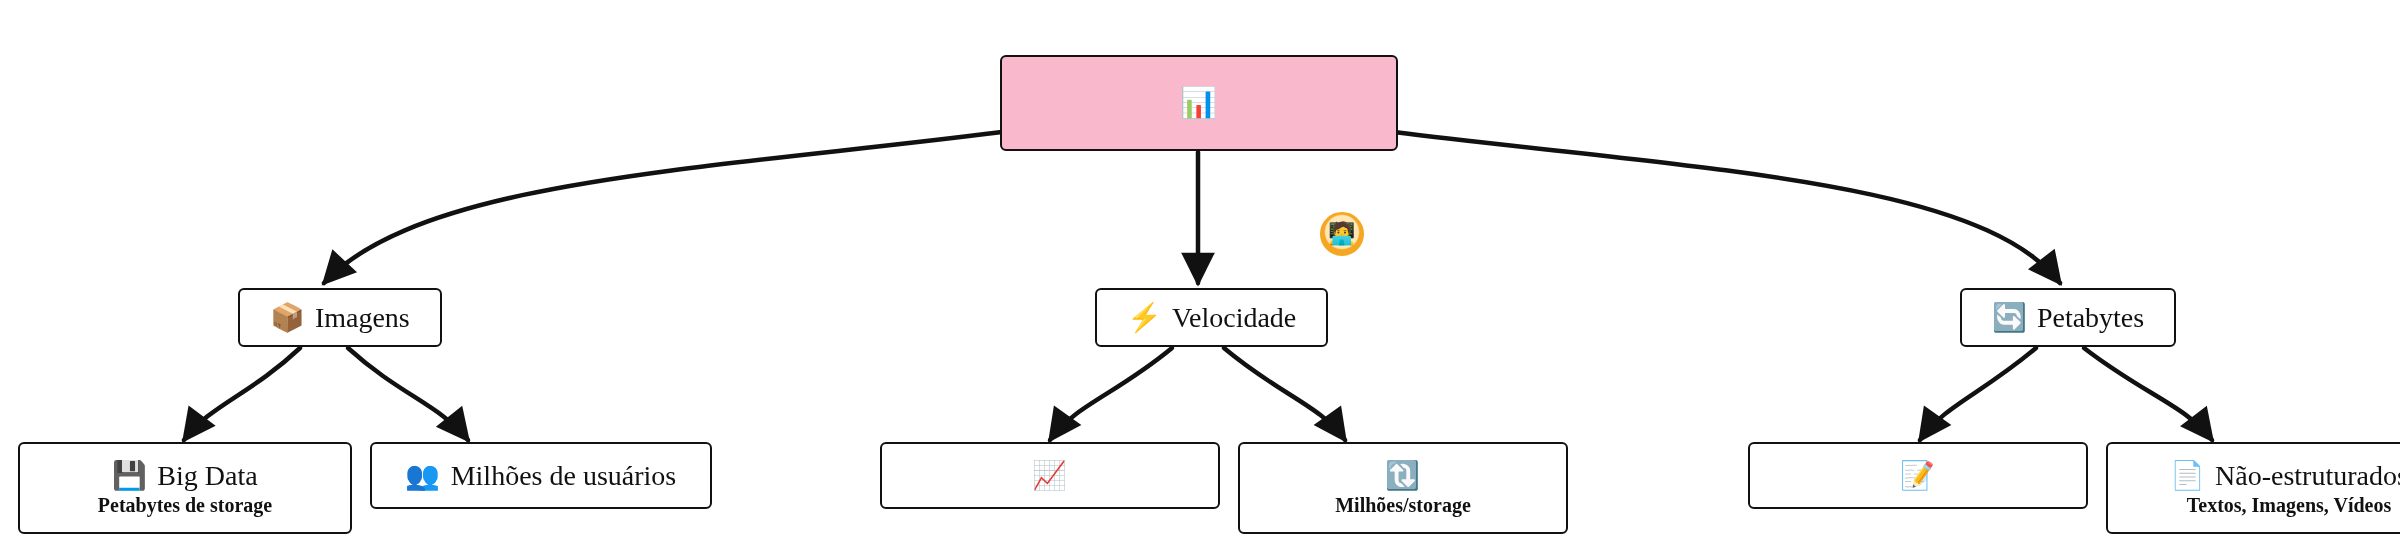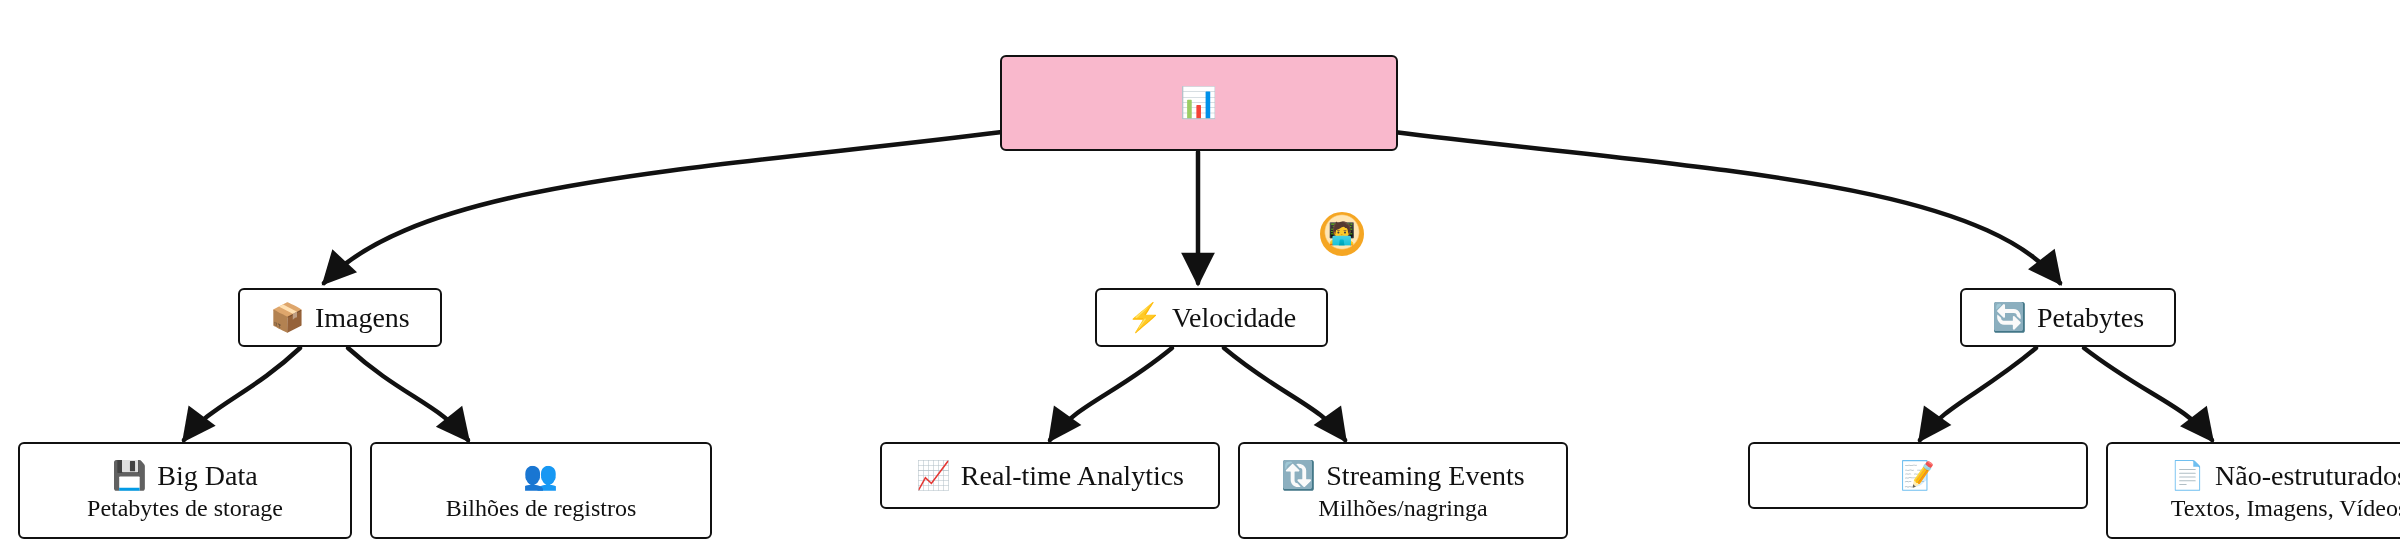--- a/index.html
+++ b/index.html
@@ -35,21 +35,21 @@
   .node.mid {
     font-size: 28px;
     padding: 10px 30px;
   }
   .node.leaf {
     font-size: 28px;
     padding: 14px 26px;
     min-width: 330px;
   }
   .node .row { display: flex; align-items: center; gap: 10px; white-space: nowrap; }
-  .node .sub { font-size: 24px; white-space: nowrap; }
+  .node .sub { font-size: 20px; white-space: nowrap; font-weight: bold; }
   .watermark {
     position: absolute;
     display: flex;
     align-items: center;
     gap: 12px;
     color: #f5a623;
     font-family: "Courier New", monospace;
     font-size: 26px;
   }
   .watermark .logo {
@@ -122,37 +122,35 @@
   <div class="row">
     <span class="emoji">💾</span>
     <span>Big Data</span>
   </div>
   <div class="sub">Petabytes de storage</div>
 </div>
 
 <div class="node leaf" style="left:370px; top:442px; width:342px;">
   <div class="row">
     <span class="emoji">👥</span>
+    <span>Milhões de usuários</span>
   </div>
-  <div class="sub">Bilhões de registros</div>
 </div>
 
 <div class="node leaf" style="left:880px; top:442px; width:340px;">
   <div class="row">
     <span class="emoji">📈</span>
-    <span>Real-time Analytics</span>
   </div>
 </div>
 
 <div class="node leaf" style="left:1238px; top:442px; width:328px;">
   <div class="row">
     <span class="emoji">🔃</span>
-    <span>Streaming Events</span>
   </div>
-  <div class="sub">Milhões/nagringa</div>
+  <div class="sub">Milhões/storage</div>
 </div>
 
 <div class="node leaf" style="left:1748px; top:442px; width:340px;">
   <div class="row">
     <span class="emoji">📝</span>
   </div>
 </div>
 
 <div class="node leaf" style="left:2106px; top:442px; width:366px;">
   <div class="row">

